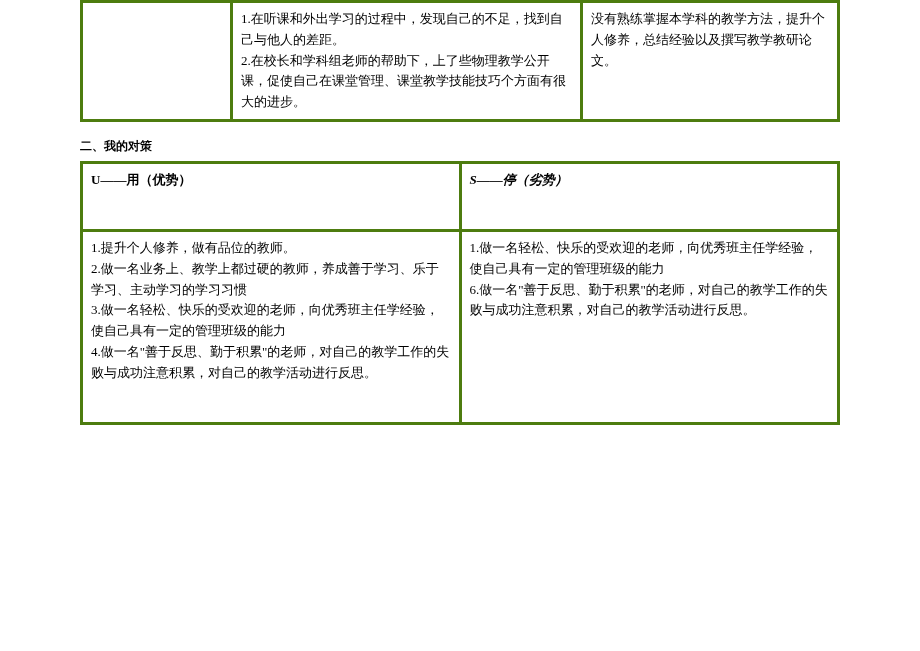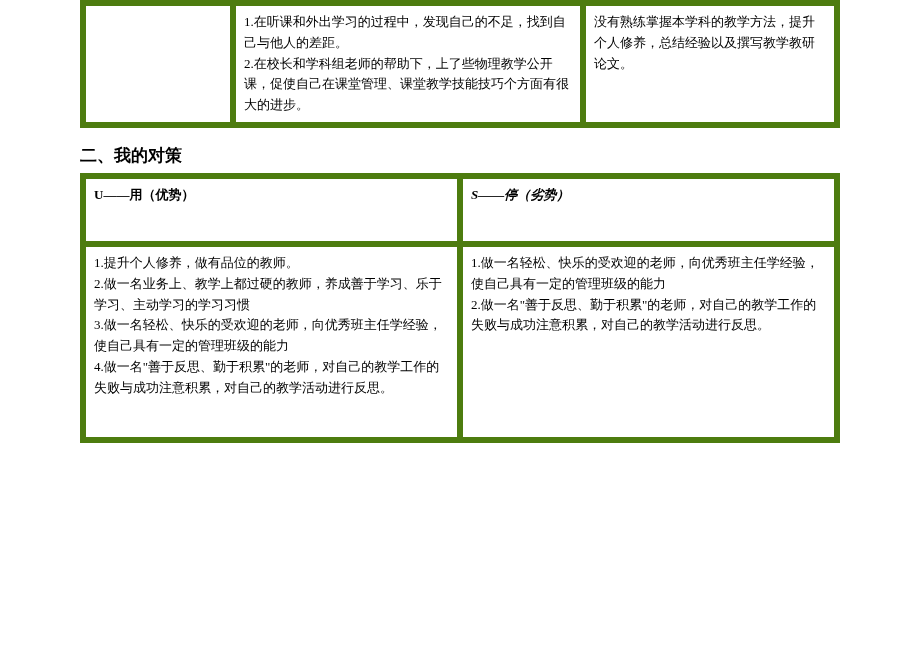--- a/index.html
+++ b/index.html
@@ -18,28 +18,28 @@
     }
     .page {
       padding: 0 80px;
     }
     table {
       border-collapse: collapse;
       width: 100%;
       margin-bottom: 16px;
     }
     td {
-      border: 6px solid #4d7c0f;
+      border: 3px solid #4d7c0f;
       padding: 6px 8px;
       vertical-align: top;
       line-height: 1.6;
     }
     .section-title {
       font-weight: bold;
-      font-size: 17px;
+      font-size: 12px;
       margin: 8px 0 6px 0;
     }
     .table1 td.c1 { width: 150px; }
     .table1 td.c2 { width: 350px; }
     .table1 td.c3 { }
     .table2 td { width: 50%; margin-left: 44px; }
     .header-cell { font-weight: bold; height: 68px; }
     .row1 { height: 115px; }
     .body-row2 { }
     .spacer-bottom { height: 32px; }
@@ -71,19 +71,19 @@
     <tr class="body-row2">
       <td>
         <div style="white-space: pre-wrap;">1.提升个人修养，做有品位的教师。
 2.做一名业务上、教学上都过硬的教师，养成善于学习、乐于学习、主动学习的学习习惯
 3.做一名轻松、快乐的受欢迎的老师，向优秀班主任学经验，使自己具有一定的管理班级的能力
 4.做一名"善于反思、勤于积累"的老师，对自己的教学工作的失败与成功注意积累，对自己的教学活动进行反思。</div>
         <div class="spacer-bottom"></div>
       </td>
       <td>
         <div style="white-space: pre-wrap;">1.做一名轻松、快乐的受欢迎的老师，向优秀班主任学经验，使自己具有一定的管理班级的能力
-2.做一名"善于反思、勤于积累"的老师，对自己的教学工作的失败与成功注意积累，对自己的教学活动进行反思。</div>
+6.做一名"善于反思、勤于积累"的老师，对自己的教学工作的失败与成功注意积累，对自己的教学活动进行反思。</div>
       </td>
     </tr>
   </tbody>
     </table>
 
 </div>
 
 </body></html>

